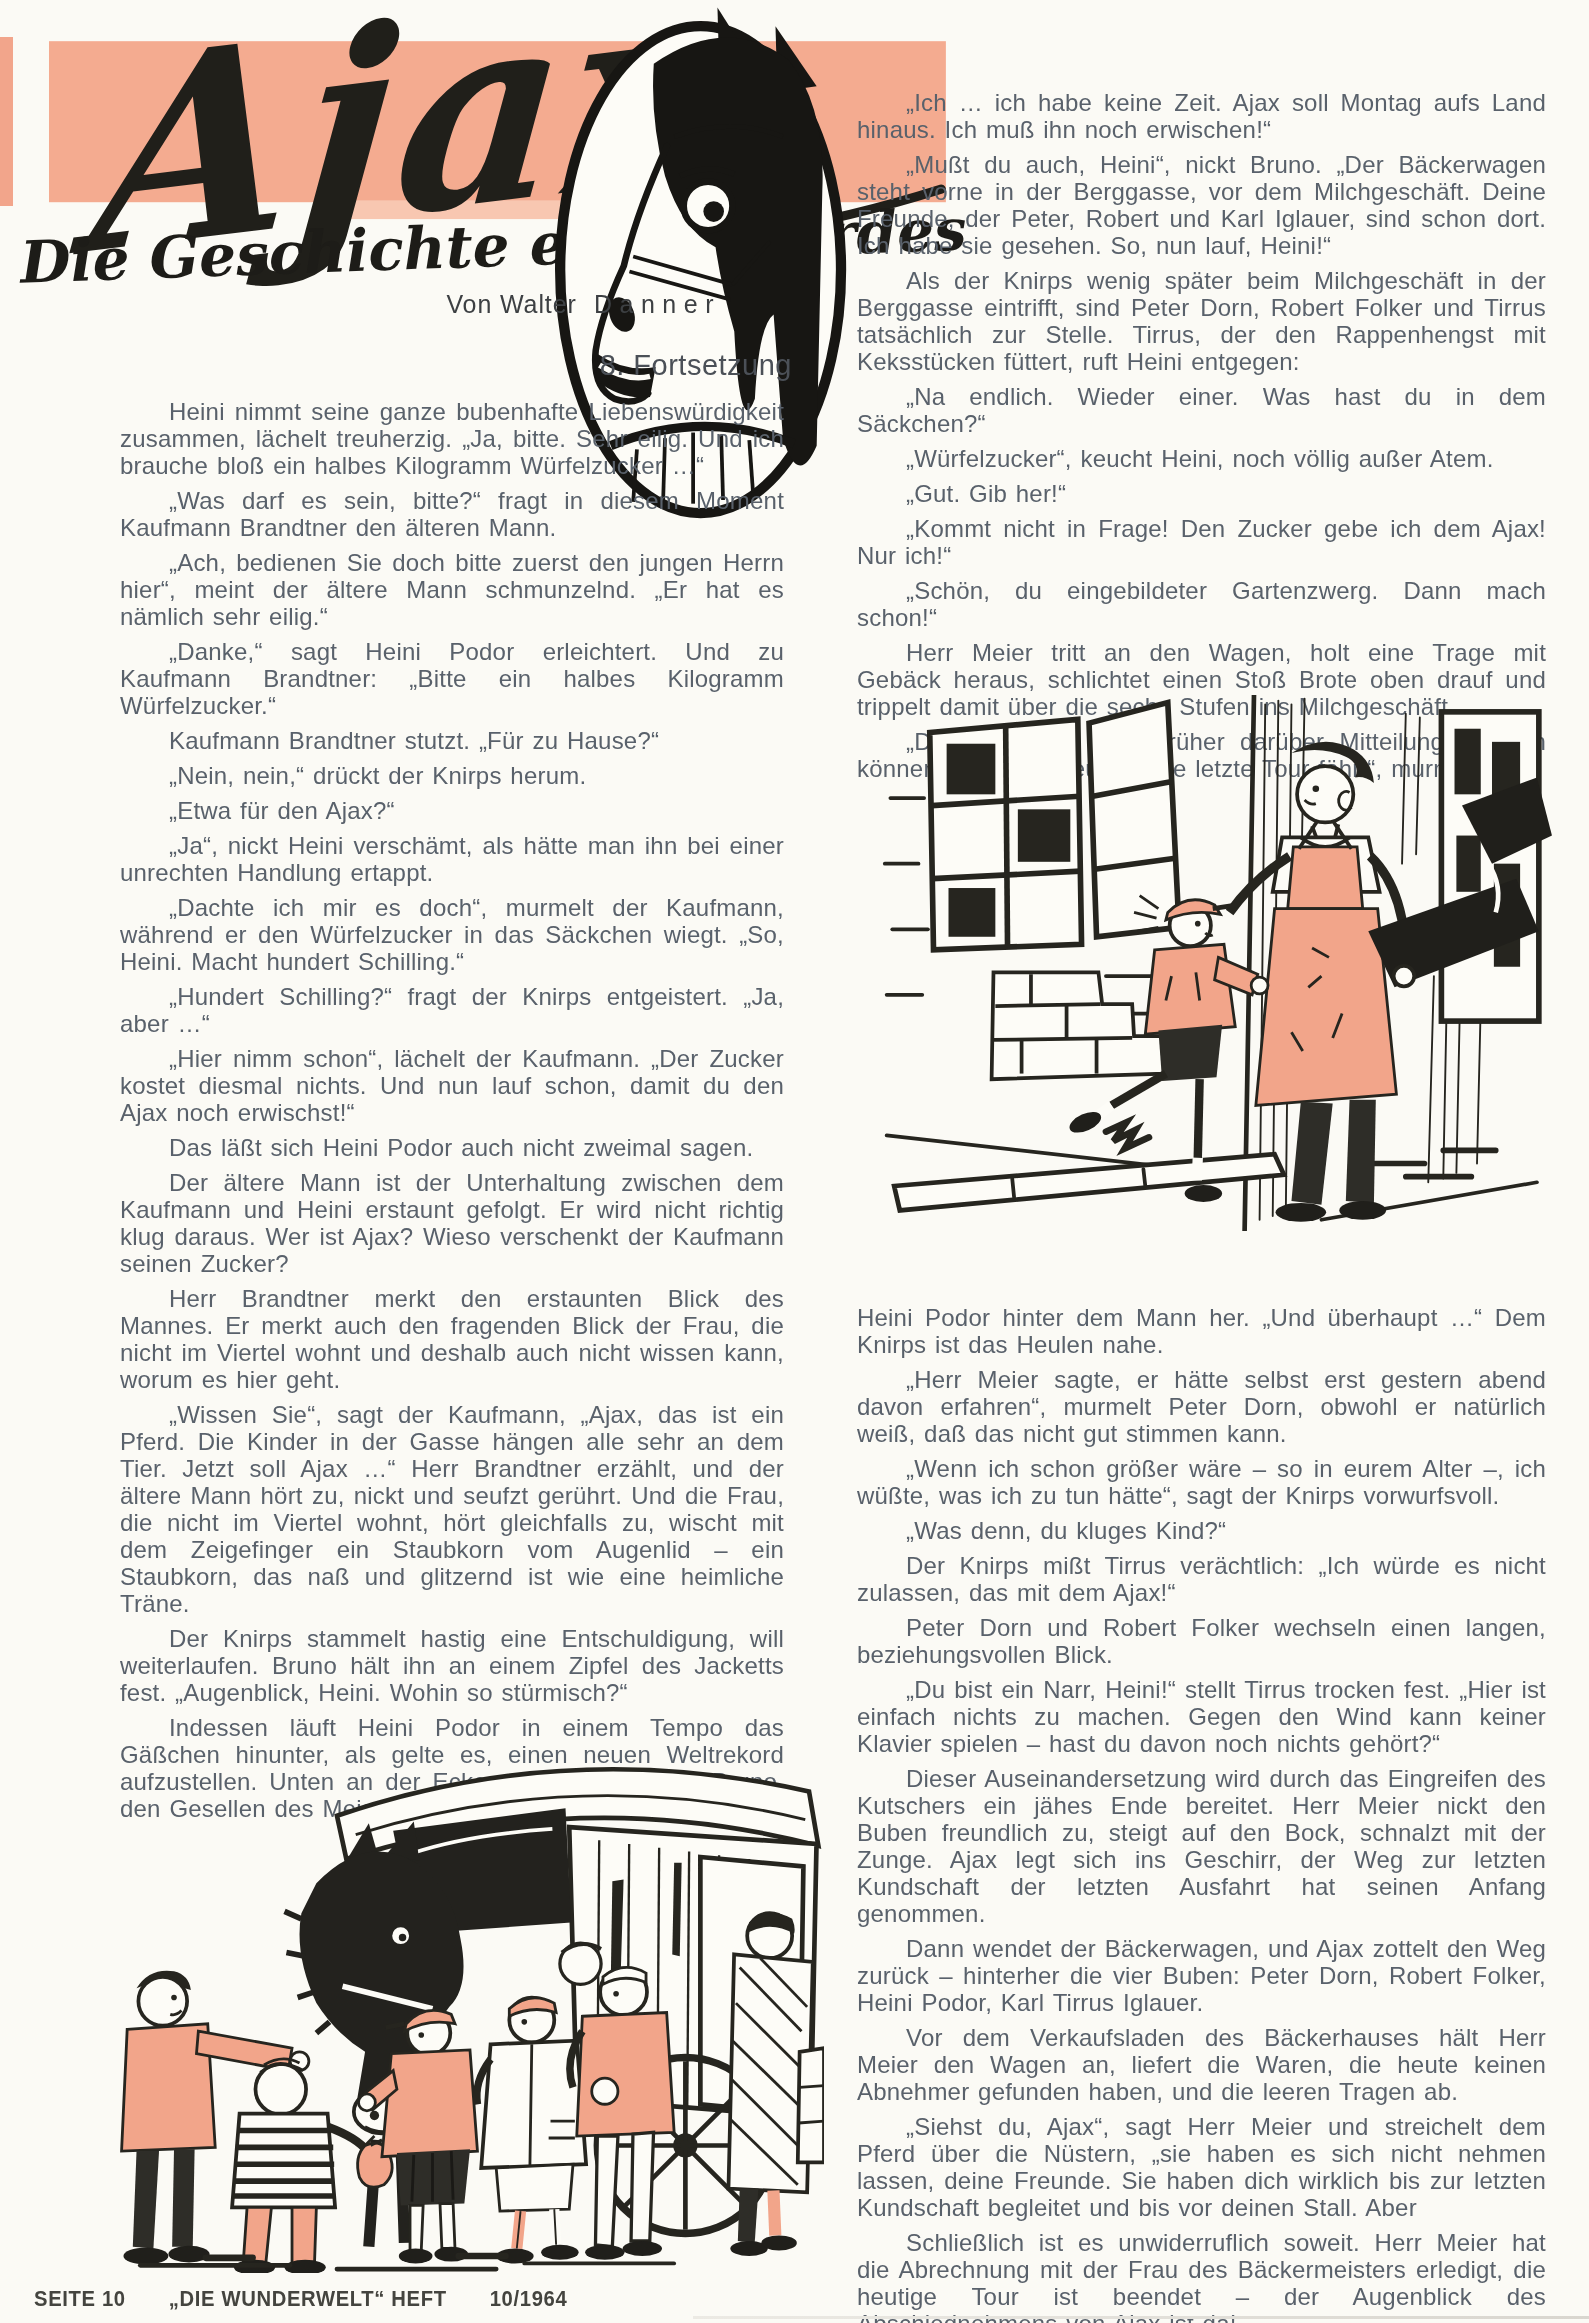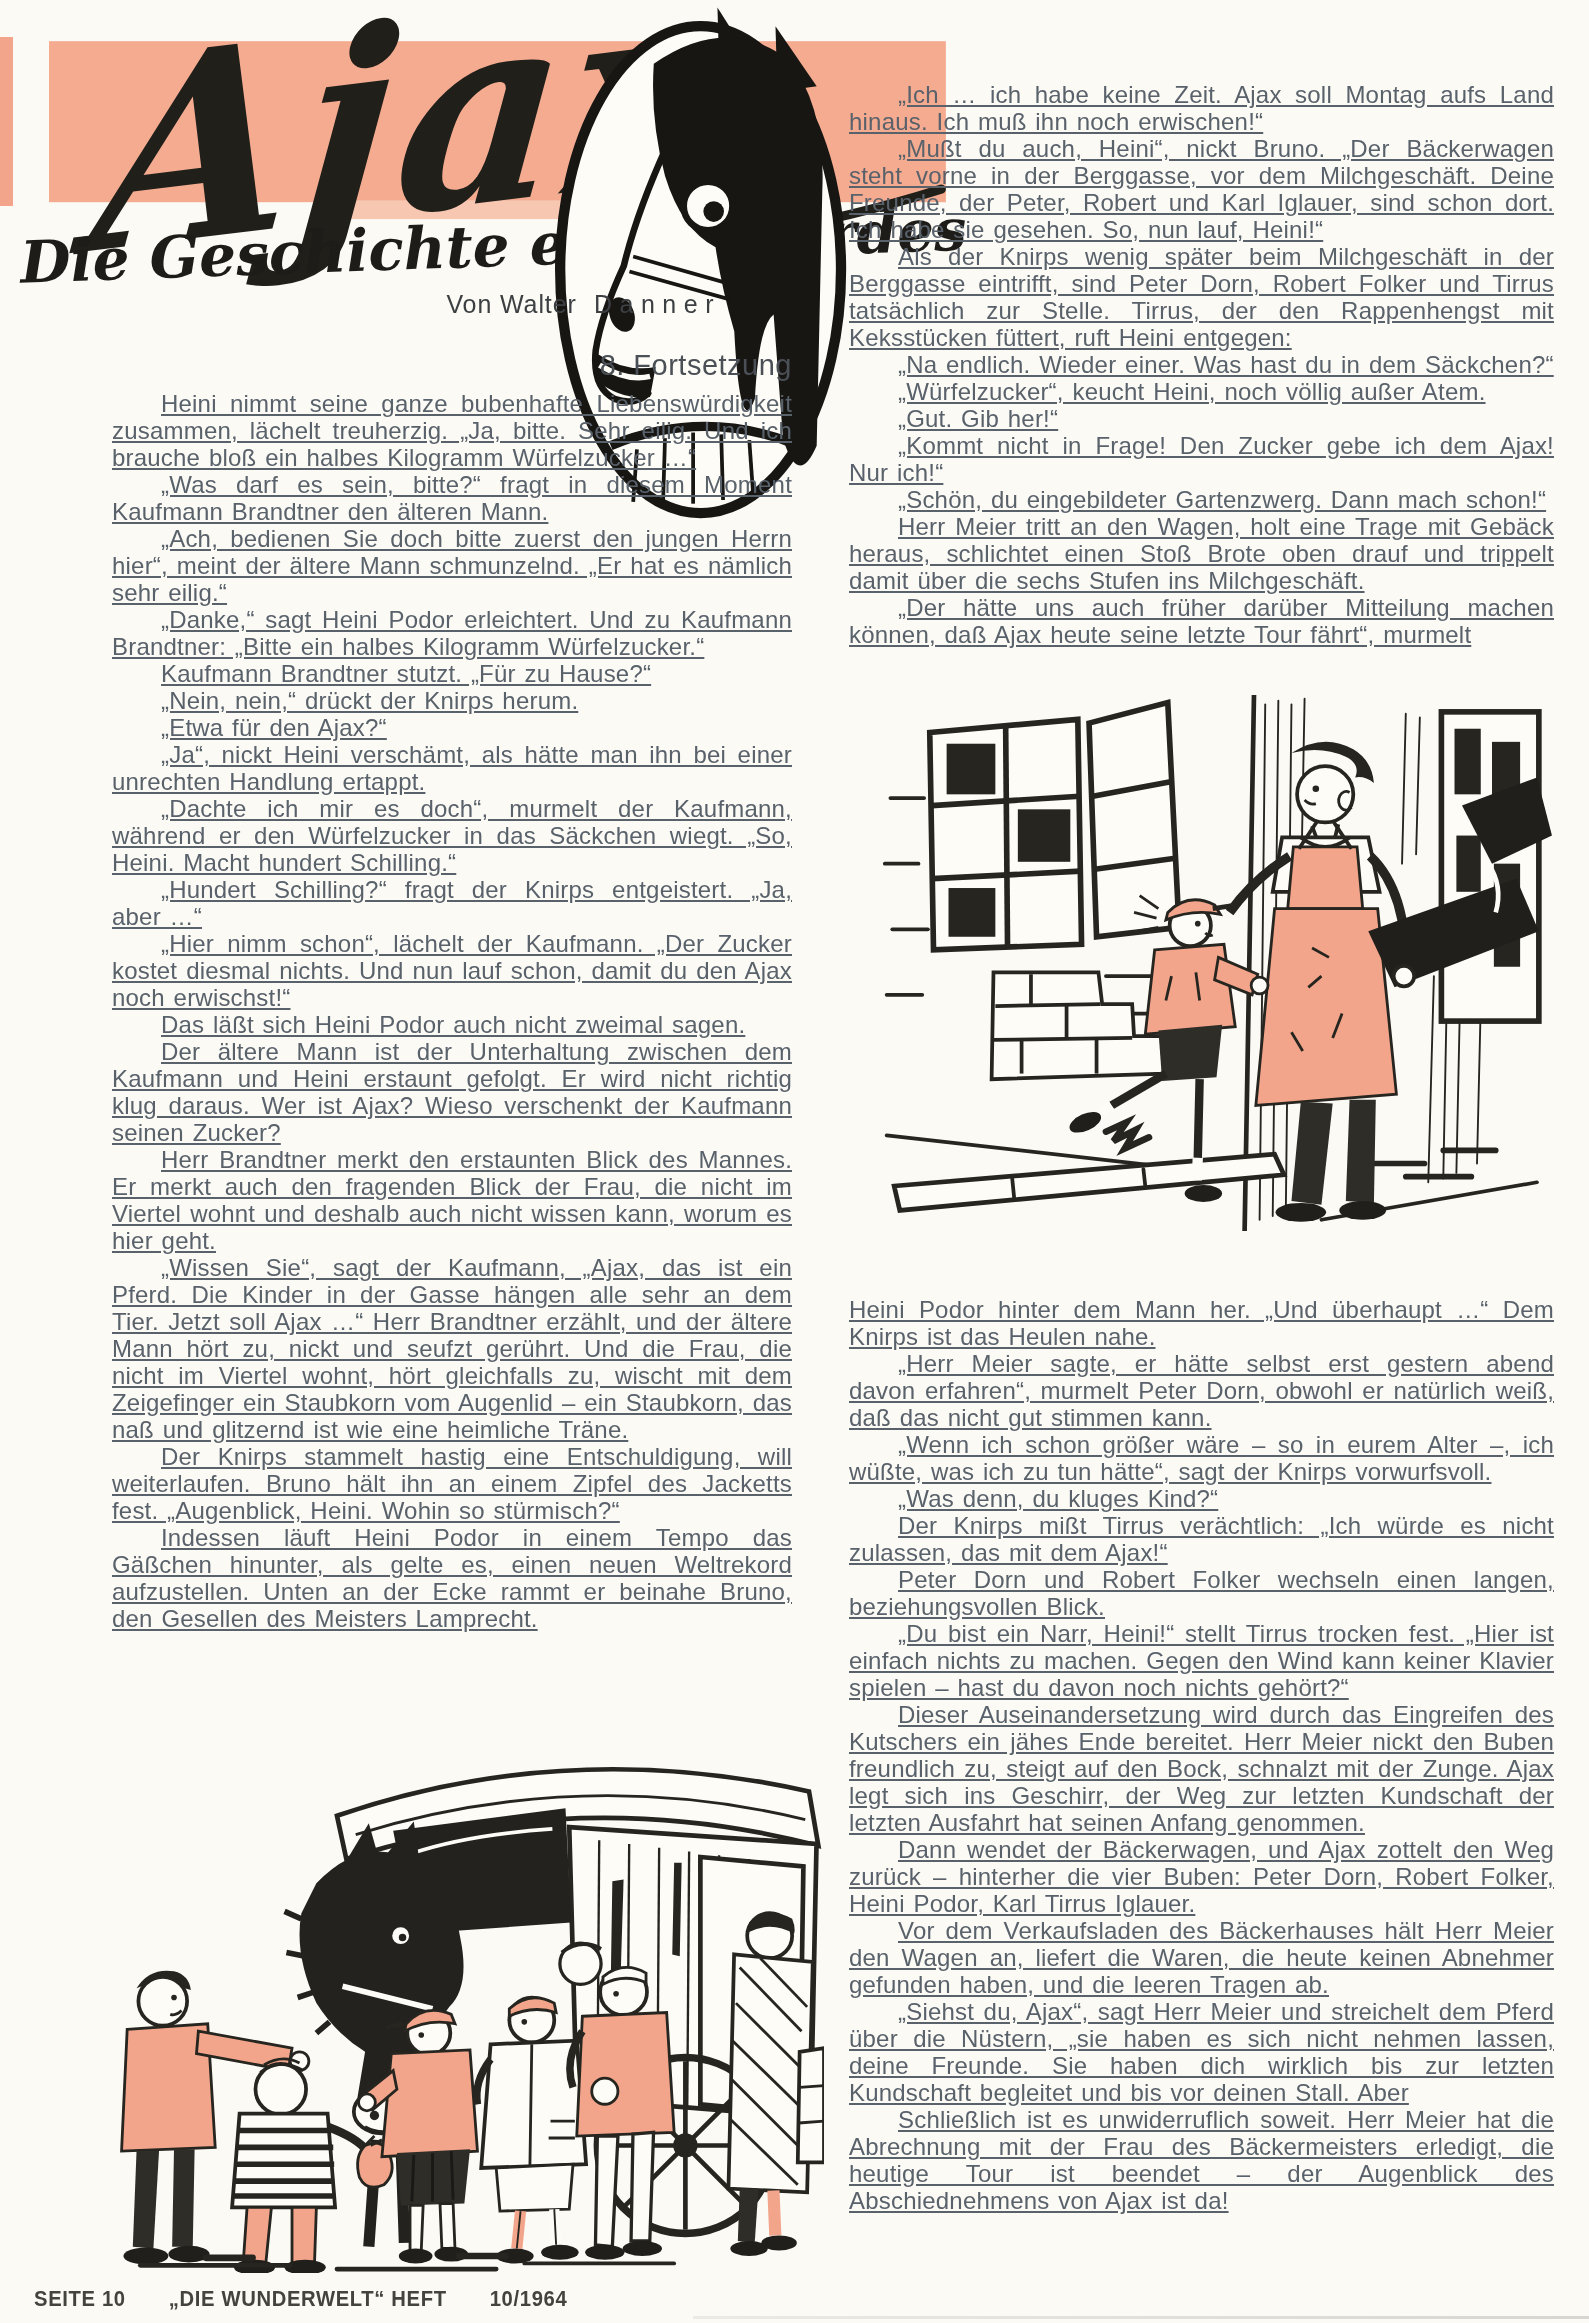--- a/index.html
+++ b/index.html
@@ -16,21 +16,21 @@
     font-size:25px; color:#3d4043; letter-spacing:0.9px; }
   .byline .surname { letter-spacing:7.5px; margin-left:9.4px; }
 
   
   .section-heading { position:absolute; left:112px; top:349px; width:680px; text-align:right;
     font-size:29px; color:#4b5057; letter-spacing:0.5px; }
 
   
   .col { position:absolute; text-align:justify; color:#59616b;
     font-size:24px; line-height:27px; letter-spacing:0.2px; word-spacing:1.9px; }
-  .col p { margin:0; text-indent:49px;text-decoration:underline; }
+  .col p { margin:8px; text-indent:49px; }
   .col p.no-indent { text-indent:0; }
   #left-col        { left:112px; top:390px;  width:680px; }
   #right-col-top   { left:849px; top:81px;   width:705px; }
   #right-col-bottom{ left:849px; top:1296px; width:705px; }
 
   
   .illu { position:absolute; }
   #illu-baker { left:881px; top:695px;  width:671px; height:536px; }
   #illu-wagon { left:56px;  top:1722px; width:768px; height:551px; }
 

